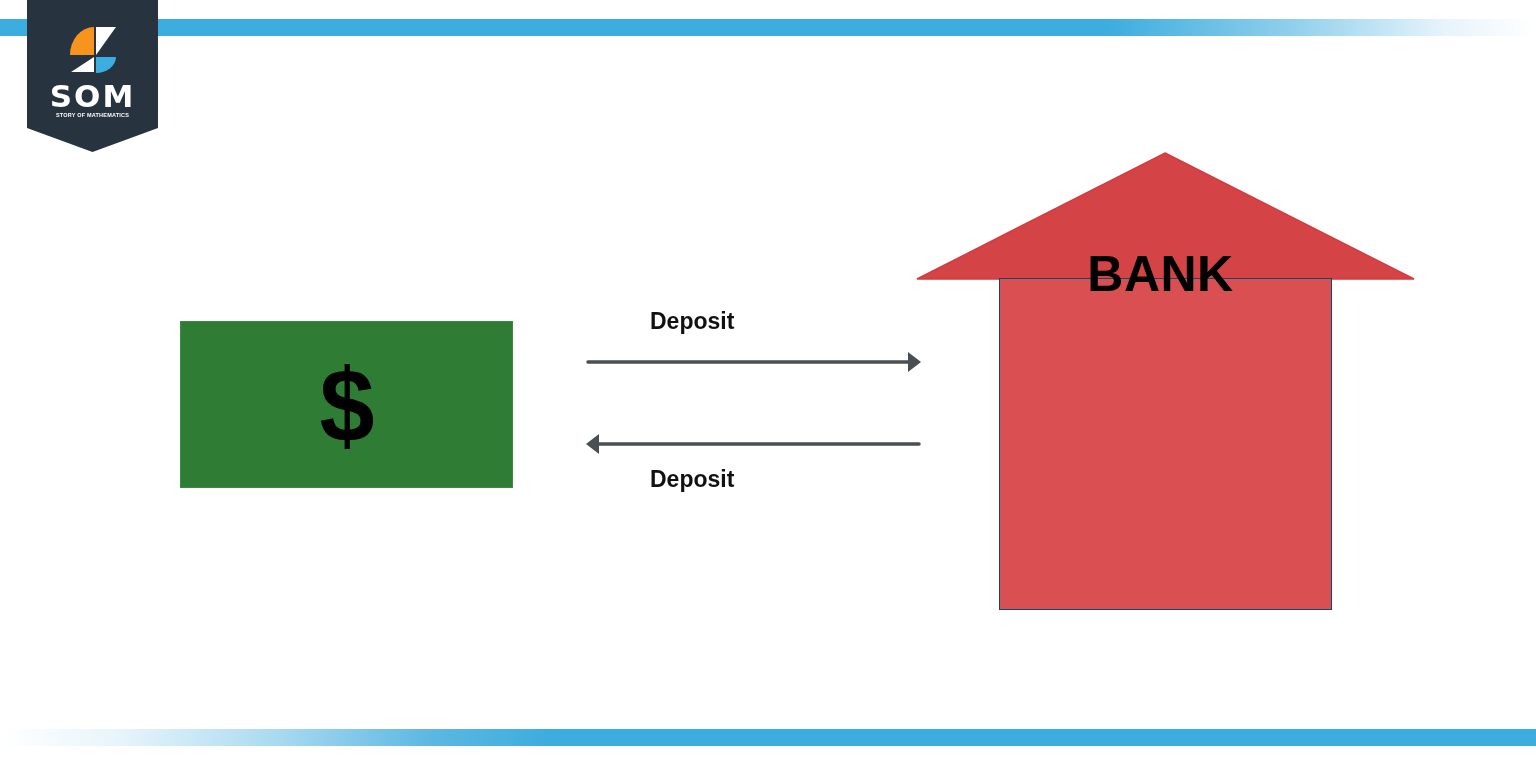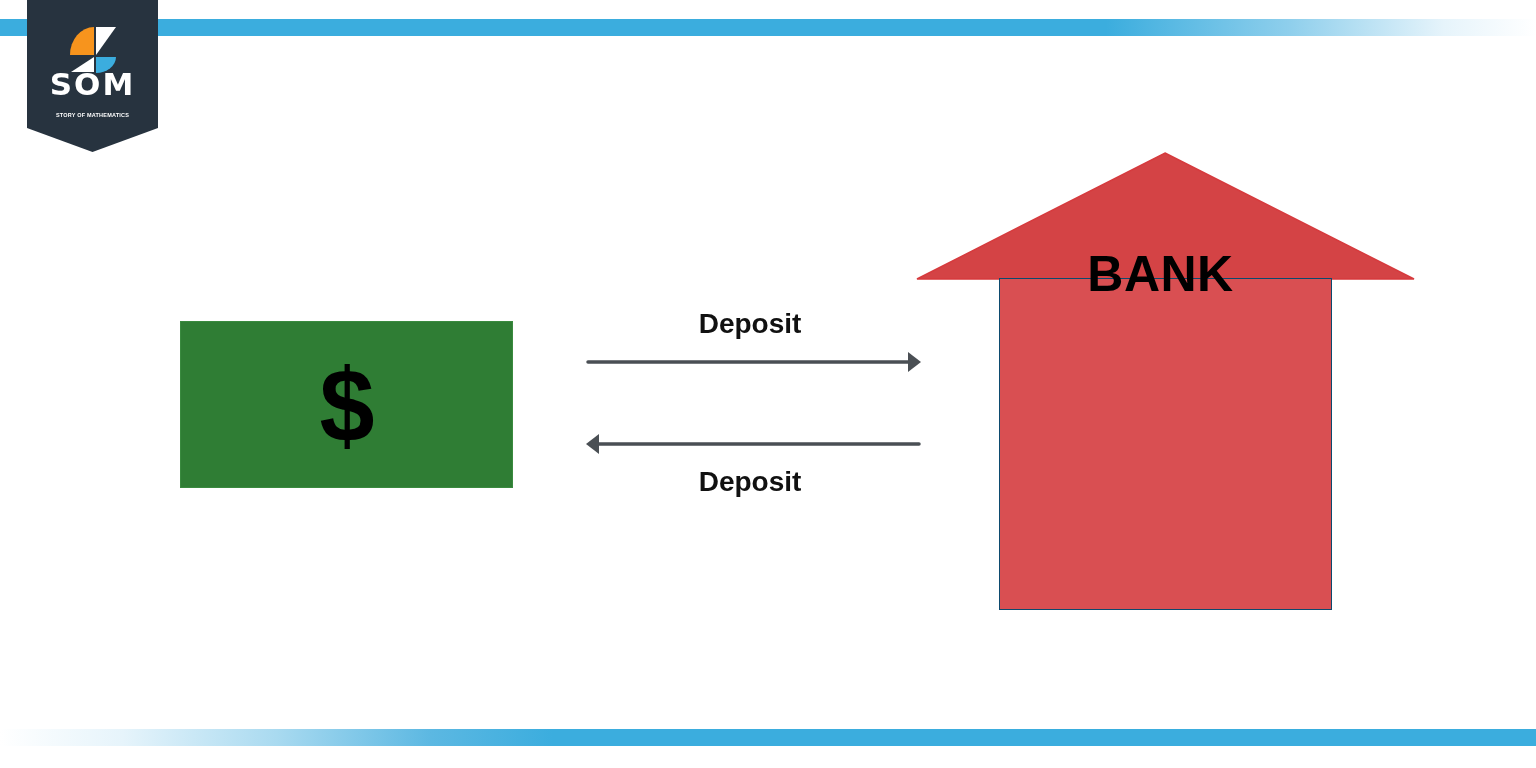--- a/index.html
+++ b/index.html
@@ -14,41 +14,40 @@
     }
     .bottom-bar {
       position: absolute; left: 0; top: 729px; width: 1536px; height: 17px;
       background: linear-gradient(to right, #ffffff 0%, #e6f4fb 8%, #a9daf0 18%, #5cb8e2 28%, #3badde 36%, #3badde 100%);
     }
     .logo {
       position: absolute; left: 27px; top: 0; width: 131px; height: 152px;
     }
     .logo svg { display: block; }
     .logo-text {
-      position: absolute; left: 0; top: 66px; width: 131px; text-align: center;
+      position: absolute; left: 0; top: 78px; width: 131px; text-align: center;
       color: #ffffff; font-weight: bold; font-size: 31px; letter-spacing: 2px;
       font-family: "DejaVu Sans", sans-serif;
     }
     .logo-sub {
       position: absolute; left: 0; top: 112px; width: 131px; text-align: center;
       color: #ffffff; font-weight: bold; font-size: 5.5px; letter-spacing: 0.2px;
     }
     .money {
       position: absolute; left: 180px; top: 321px; width: 333px; height: 167px;
       background: #2f7d34; border: 1px solid #3a8a3f; box-sizing: border-box;
       display: flex; align-items: center; justify-content: center;
     }
     .money-symbol {
       color: #000000; font-weight: bold; font-size: 104px; line-height: 1;
       font-family: "Liberation Sans", sans-serif;
       transform: scaleX(0.95);
     }
     .label {
-      position: absolute; font-weight: bold; font-size: 28px; color: #111111;
-      text-align: center;
+      position: absolute; font-weight: bold; font-size: 23px; color: #111111;
     }
     .label-deposit { left: 650px; top: 308px; width: 200px; }
     .label-interest { left: 650px; top: 466px; width: 200px; }
     .arrow { position: absolute; }
     .bank-roof { position: absolute; left: 916px; top: 152px; }
     .bank-body {
       position: absolute; left: 999px; top: 278px; width: 333px; height: 332px;
       background: #d94f52; border: 1px solid #0c4a6e; box-sizing: border-box;
       display: flex; justify-content: center;
     }

